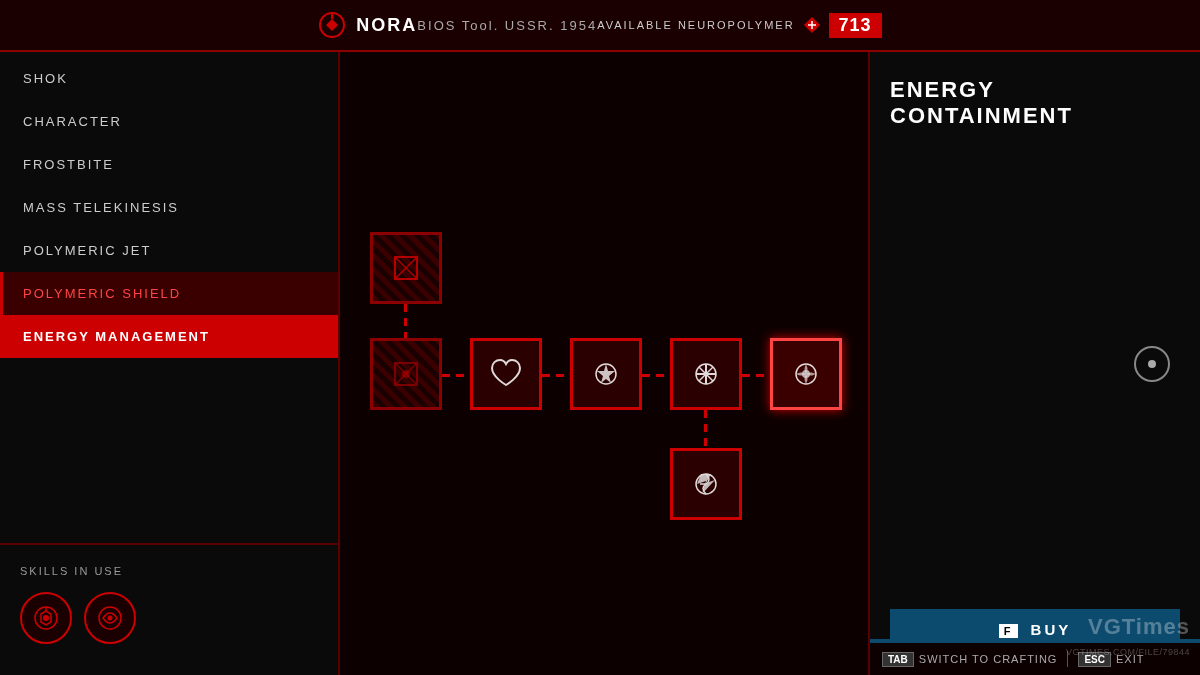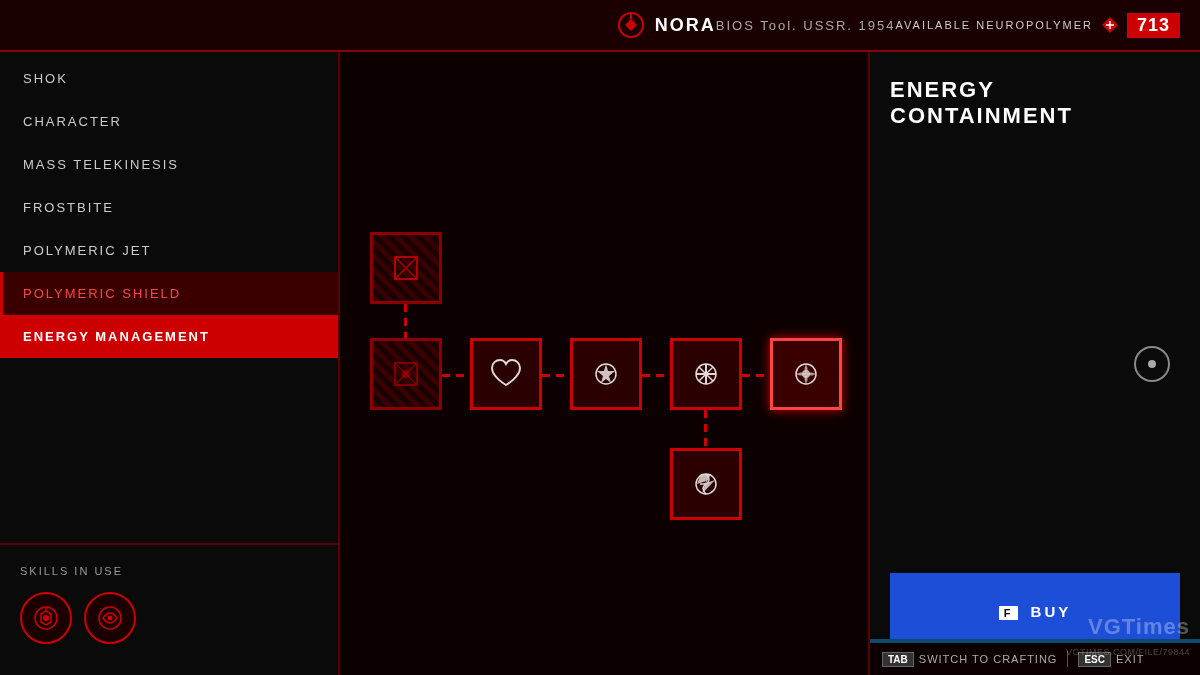--- a/index.html
+++ b/index.html
@@ -10,21 +10,21 @@
       font-family: 'Arial', sans-serif;
       color: #fff;
       overflow: hidden;
       position: relative;
     }
 
     
     .top-bar {
       display: flex;
       align-items: center;
-      justify-content: flex-end;
+      justify-content: center;
       background: #1a0000;
       border-bottom: 2px solid #8b0000;
       height: 52px;
       padding: 0 20px;
     }
     .top-bar-left {
       display: flex;
       align-items: center;
       gap: 10px;
     }
@@ -283,24 +283,24 @@
       font-weight: bold;
       padding: 1px 8px;
     }
     .requires-np {
       font-size: 11px;
       letter-spacing: 2px;
       color: #aaa;
     }
 
     .buy-button {
-      background: #1d4ed8;
+      background: #0c4a6e;
       color: #fff;
       border: none;
-      padding: 30px;
+      padding: 12px;
       font-size: 15px;
       font-weight: bold;
       letter-spacing: 3px;
       cursor: pointer;
       width: 100%;
       text-align: center;
     }
     .buy-key {
       display: inline-block;
       background: #fff;
@@ -387,22 +387,22 @@
     <span class="neuropolymer-count">713</span>
   </div>
 </div>
 
 <div class="main-layout">
 
   <div class="left-panel">
     <div class="skill-list">
       <div class="skill-item">SHOK</div>
       <div class="skill-item">CHARACTER</div>
+      <div class="skill-item">FROSTBITE</div>
       <div class="skill-item">MASS TELEKINESIS</div>
-      <div class="skill-item">FROSTBITE</div>
       <div class="skill-item">POLYMERIC JET</div>
       <div class="skill-item active-highlight">POLYMERIC SHIELD</div>
       <div class="skill-item active-selected">ENERGY MANAGEMENT</div>
     </div>
     <div class="skills-in-use-panel">
       <div class="skills-in-use-label">SKILLS IN USE</div>
       <div class="skill-badges">
         <div class="skill-badge">
           <svg viewBox="0 0 28 28">
             <circle cx="14" cy="14" r="11" fill="none" stroke="#cc0000" stroke-width="1.5"></circle>

